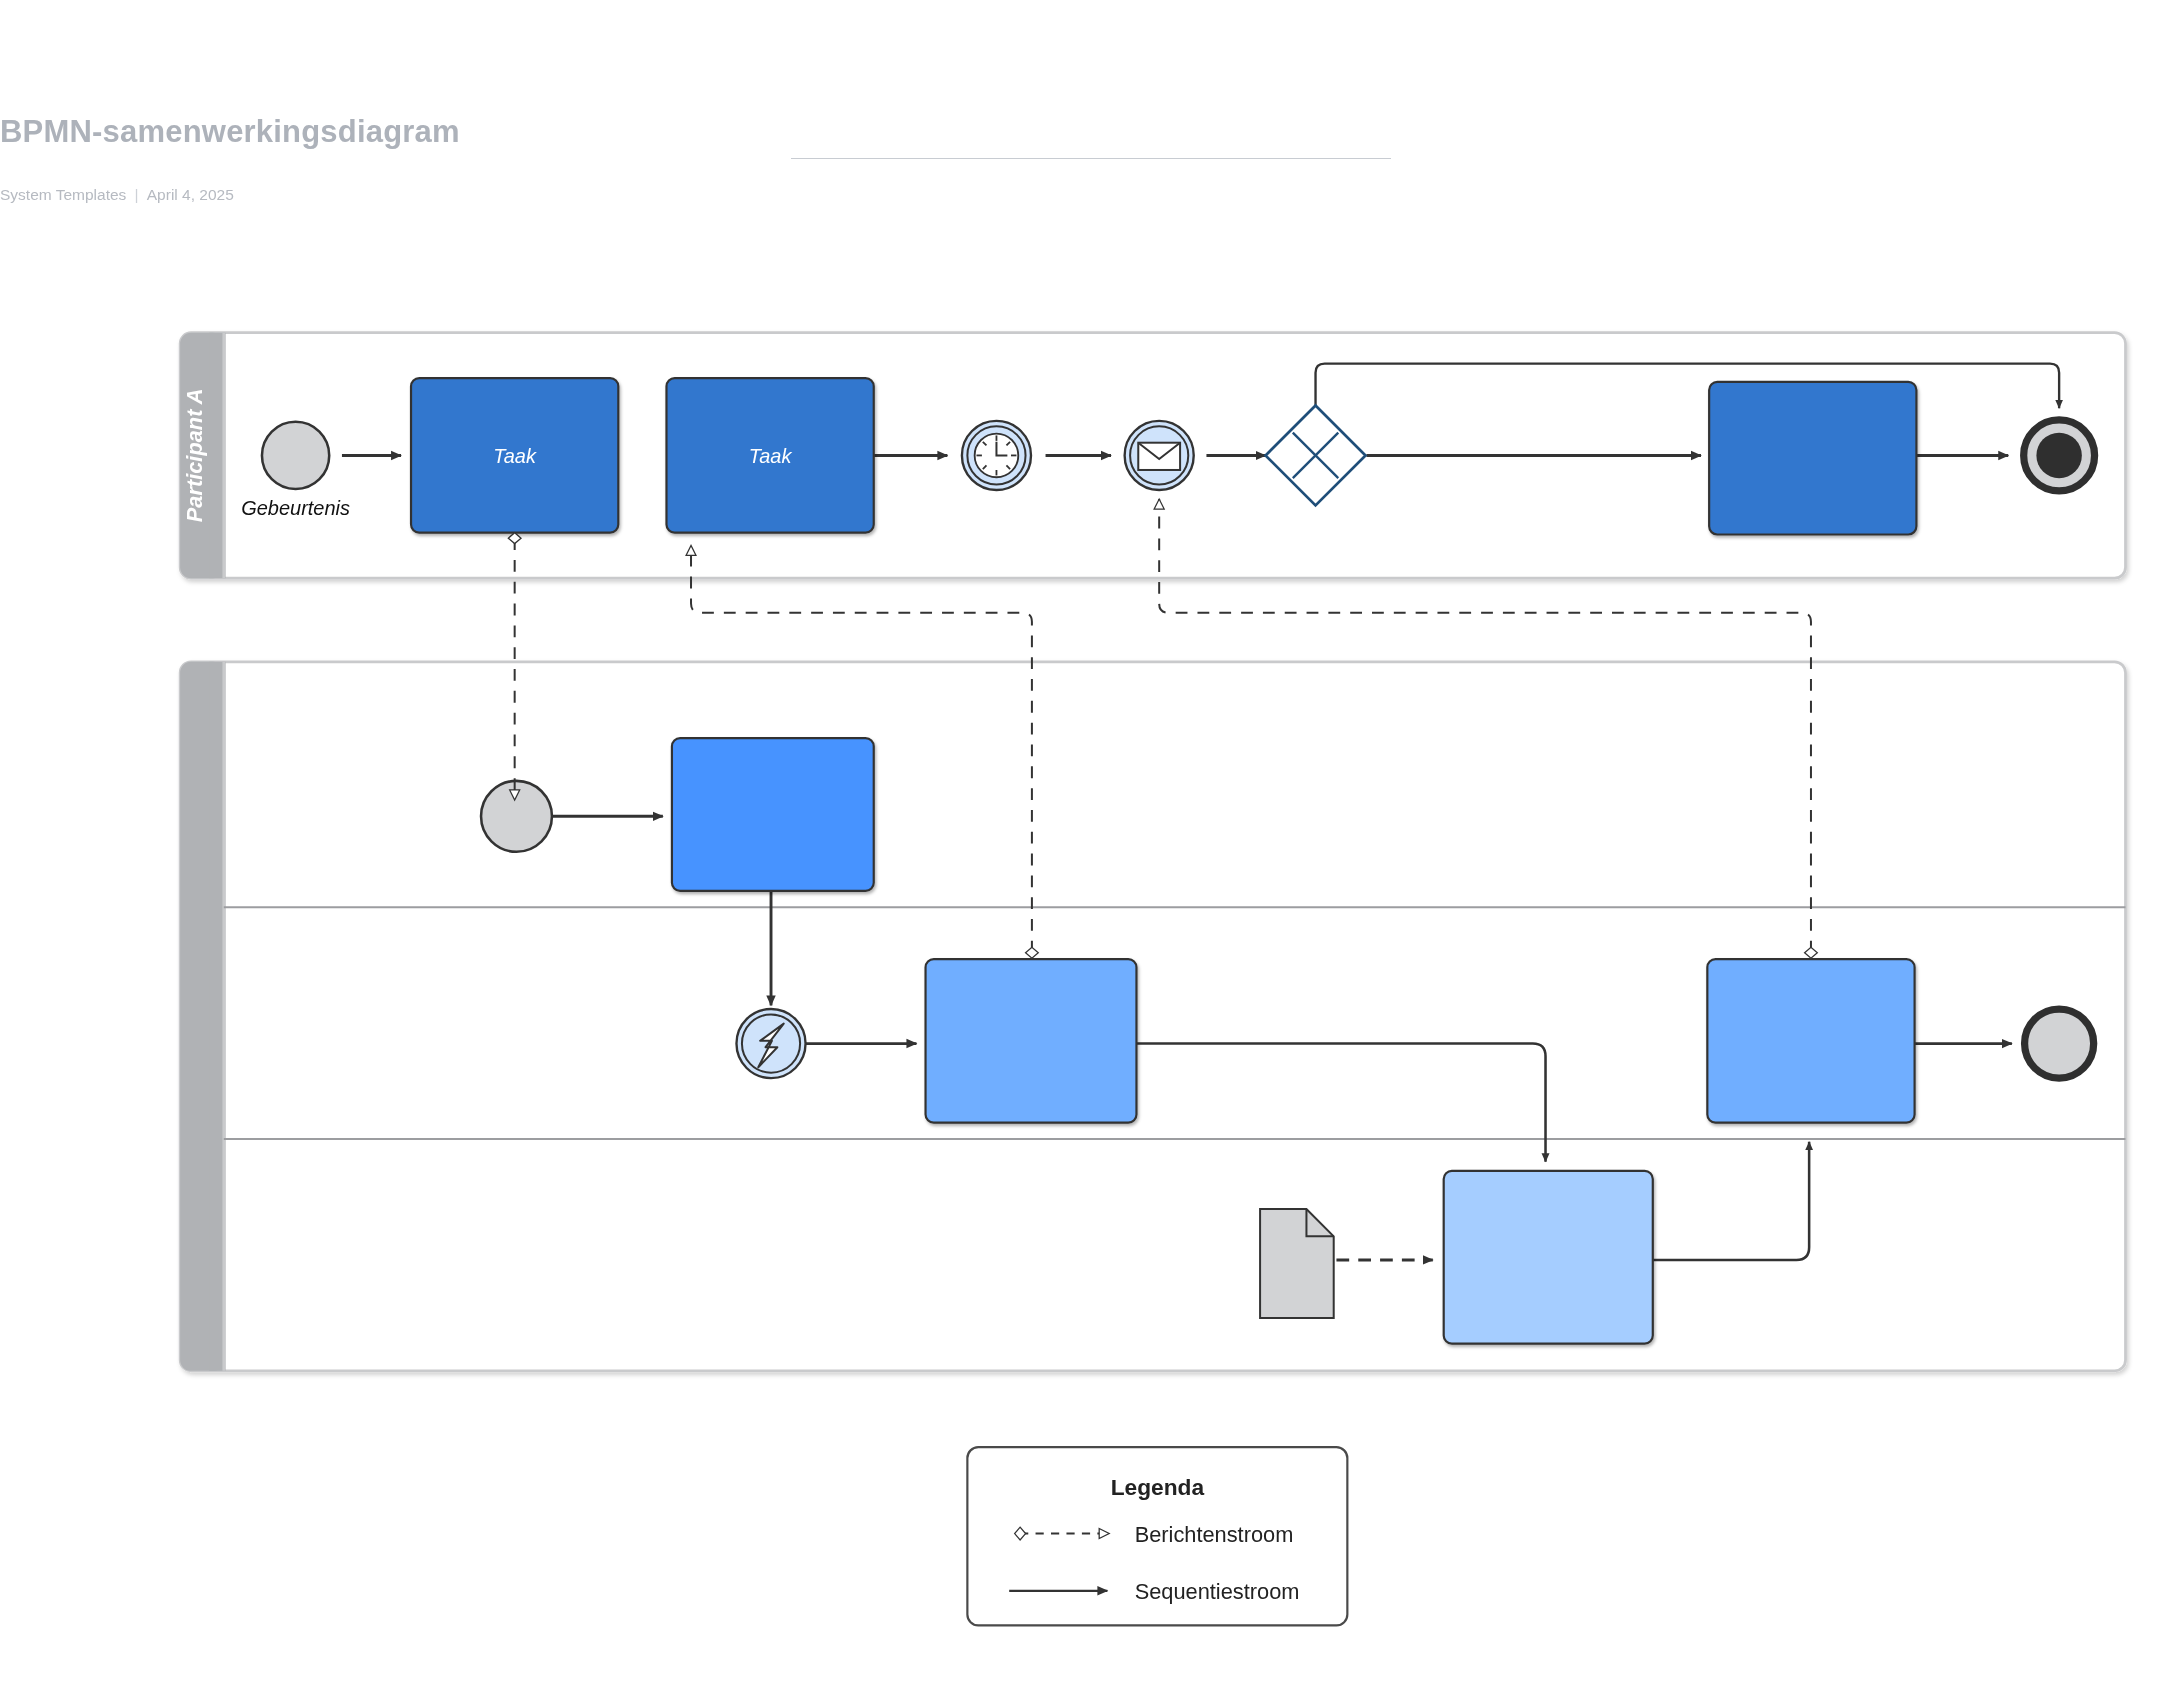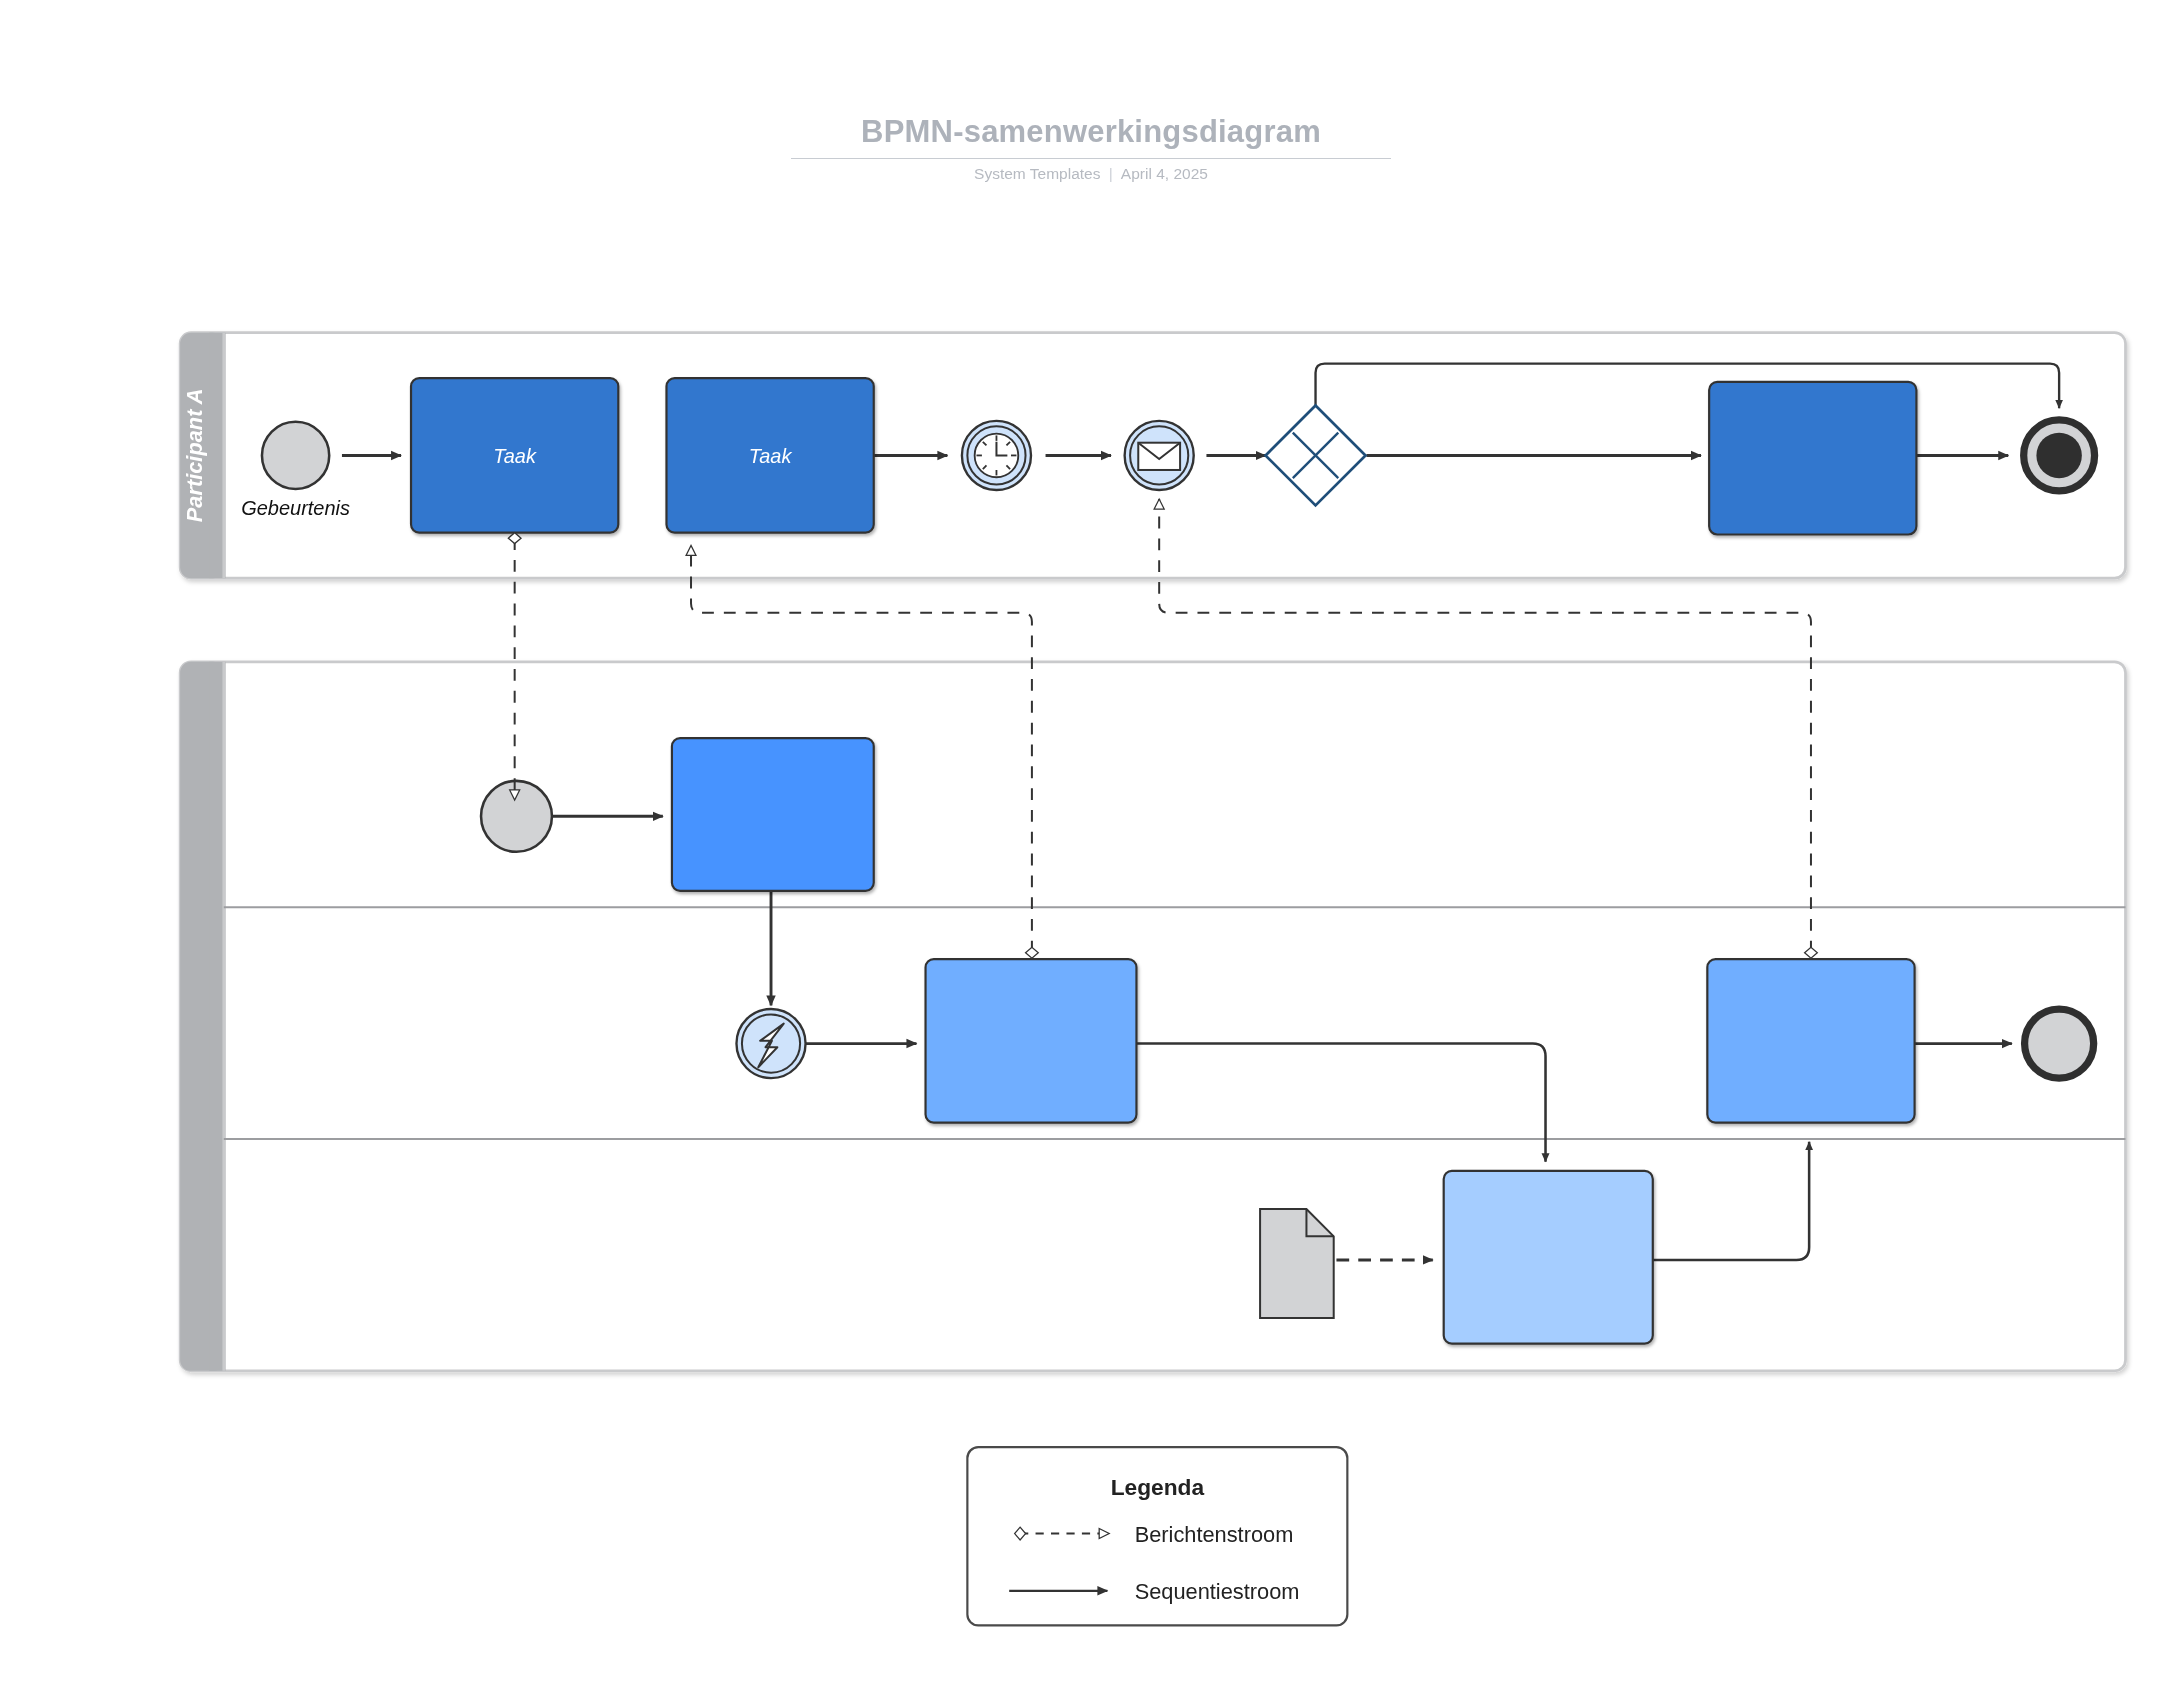--- a/index.html
+++ b/index.html
@@ -19,39 +19,38 @@
     left: 0;
     top: 0;
     width: 2182px;
     height: 1689px;
   }
   .hdr {
     position: absolute;
     left: 0;
     top: 0;
     width: 2182px;
-    text-align: center;
     pointer-events: none;
   }
   .hdr-title {
     font-size: 31px;
     font-weight: bold;
     color: #adb2ba;
     letter-spacing: 0.2px;
     padding-top: 116px;
     line-height: 1.0;
   }
   .hdr-rule {
     width: 600px;
     height: 0.9px;
     background: #c8ccd2;
     margin: 11px auto 0 auto;
   }
   .hdr-sub {
-    margin-top: 6px;
+    margin-top: 27px;
     font-size: 15.5px;
     color: #b6bac1;
   }
   .hdr-sub span.sep {
     color: #cdd1d7;
     margin: 0 8.2px;
     font-weight: 300;
   }
   svg text {
     font-family: "Liberation Sans", sans-serif;

